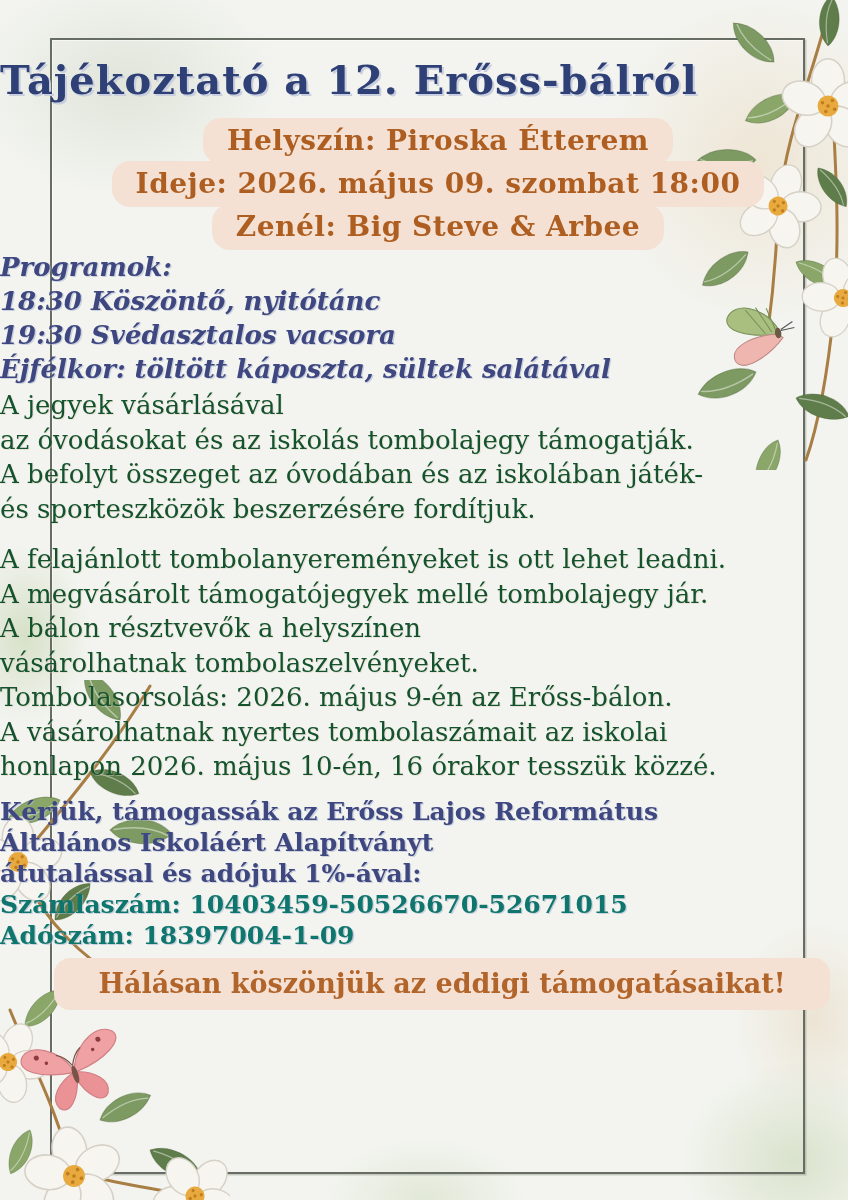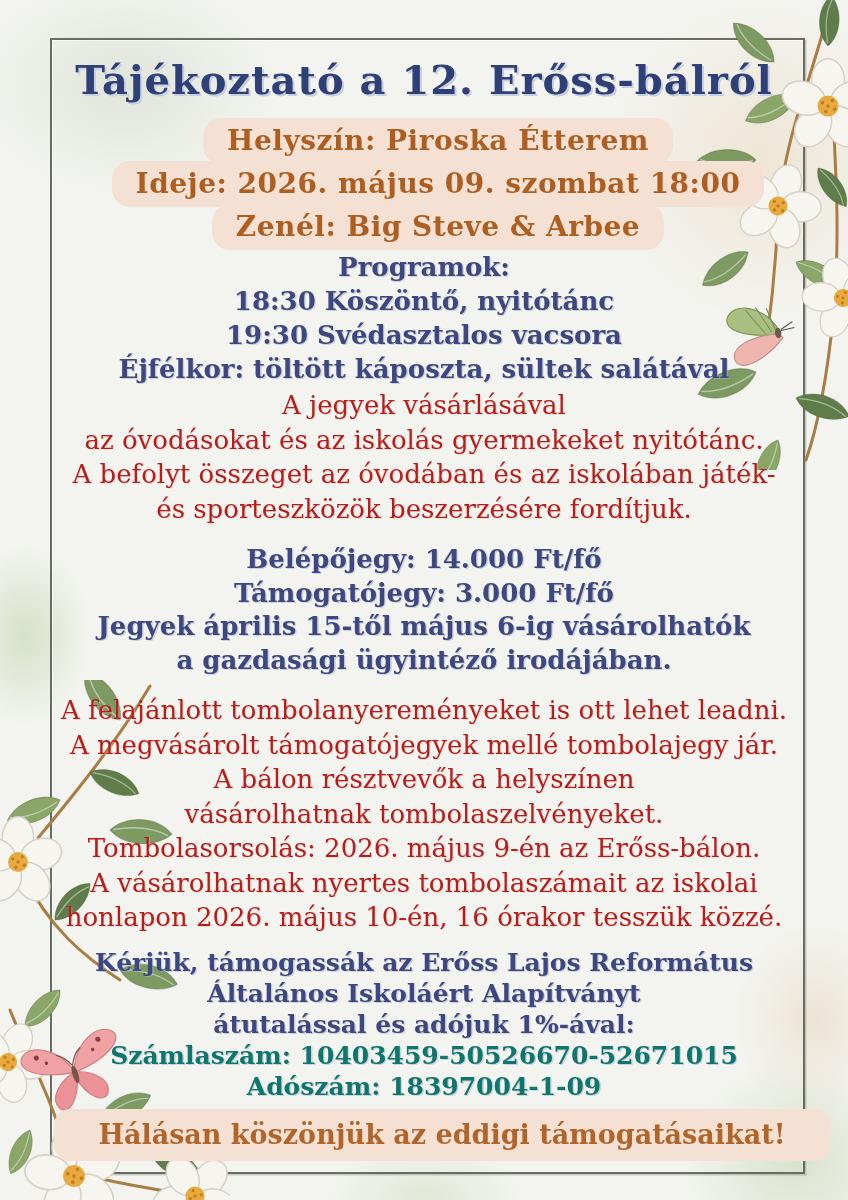--- a/index.html
+++ b/index.html
@@ -18,39 +18,39 @@
 
   .frame{
     position:absolute;left:50px;top:38px;width:751px;height:1132px;
     border:2.5px solid #686d64;z-index:1;
     box-shadow:1.5px 1.5px 0 rgba(120,125,115,.35), inset 1px 1px 0 rgba(255,255,255,.55);
   }
   .deco{position:absolute;z-index:2;pointer-events:none;}
   .deco-tr{right:0;top:0;}
   .deco-bl{left:0;bottom:0;}
 
-  .content{position:absolute;inset:0;z-index:3;text-align:center;}
+  .content{position:absolute;inset:0;z-index:3;text-align:left;}
 
   .title{
     margin:54px 0 0 0;font-size:40px;line-height:52px;font-weight:bold;
     color:#2e4075;letter-spacing:1px;
     text-shadow:2px 2px 0 #c9cfde;
   }
   .hl-group{margin-top:15px;transform:translateX(14px);}
   .hl-row{
     display:table;margin:-3px auto 0 auto;background:#f5e1d3;
     border-radius:18px;padding:4px 24px;
     font-size:28px;line-height:38px;font-weight:bold;color:#ae5e20;
     letter-spacing:.5px;
   }
   .sec{margin:0;}
   .line{margin:0;font-size:26px;}
   .blue{color:#3e4780;font-weight:600;text-shadow:1.3px 1.3px 0 rgba(170,180,205,.55);}
-  .brown{color:#b91c1c;font-weight:normal;text-shadow:1px 1px 0 rgba(220,205,185,.45);}
-  .programs .line{line-height:34px;}
+  .brown{color:#14532d;font-weight:normal;text-shadow:1px 1px 0 rgba(220,205,185,.45);}
+  .programs .line{line-height:34px;font-style:italic;}
   .purpose{margin-top:2px;}
   .purpose .line{line-height:34.5px;}
   .tickets{margin-top:17px;}
   .tickets .line{line-height:33.5px;font-weight:bold;}
   .raffle{margin-top:16px;}
   .raffle .line{line-height:34.5px;}
   .foundation{margin-top:12px;}
   .foundation .line{line-height:31px;font-size:25px;}
   .foundation .numbers{font-weight:bold;color:#0f766e;}
   .footer-box{
@@ -181,31 +181,25 @@
 
   <div class="sec programs">
     <p class="line blue">Programok:</p>
     <p class="line blue">18:30 Köszöntő, nyitótánc</p>
     <p class="line blue">19:30 Svédasztalos vacsora</p>
     <p class="line blue">Éjfélkor: töltött káposzta, sültek salátával</p>
   </div>
 
   <div class="sec purpose">
     <p class="line brown">A jegyek vásárlásával</p>
-    <p class="line brown">az óvodásokat és az iskolás gyermekeket nyitótánc.</p>
+    <p class="line brown">az óvodásokat és az iskolás tombolajegy támogatják.</p>
     <p class="line brown">A befolyt összeget az óvodában és az iskolában játék-</p>
     <p class="line brown">és sporteszközök beszerzésére fordítjuk.</p>
   </div>
 
-  <div class="sec tickets">
-    <p class="line blue">Belépőjegy: 14.000 Ft/fő</p>
-    <p class="line blue">Támogatójegy: 3.000 Ft/fő</p>
-    <p class="line blue">Jegyek április 15-től május 6-ig vásárolhatók</p>
-    <p class="line blue">a gazdasági ügyintéző irodájában.</p>
-  </div>
 
   <div class="sec raffle">
     <p class="line brown">A felajánlott tombolanyereményeket is ott lehet leadni.</p>
     <p class="line brown">A megvásárolt támogatójegyek mellé tombolajegy jár.</p>
     <p class="line brown">A bálon résztvevők a helyszínen</p>
     <p class="line brown">vásárolhatnak tombolaszelvényeket.</p>
     <p class="line brown">Tombolasorsolás: 2026. május 9-én az Erőss-bálon.</p>
     <p class="line brown">A vásárolhatnak nyertes tombolaszámait az iskolai</p>
     <p class="line brown">honlapon  2026. május 10-én, 16 órakor tesszük közzé.</p>
   </div>

